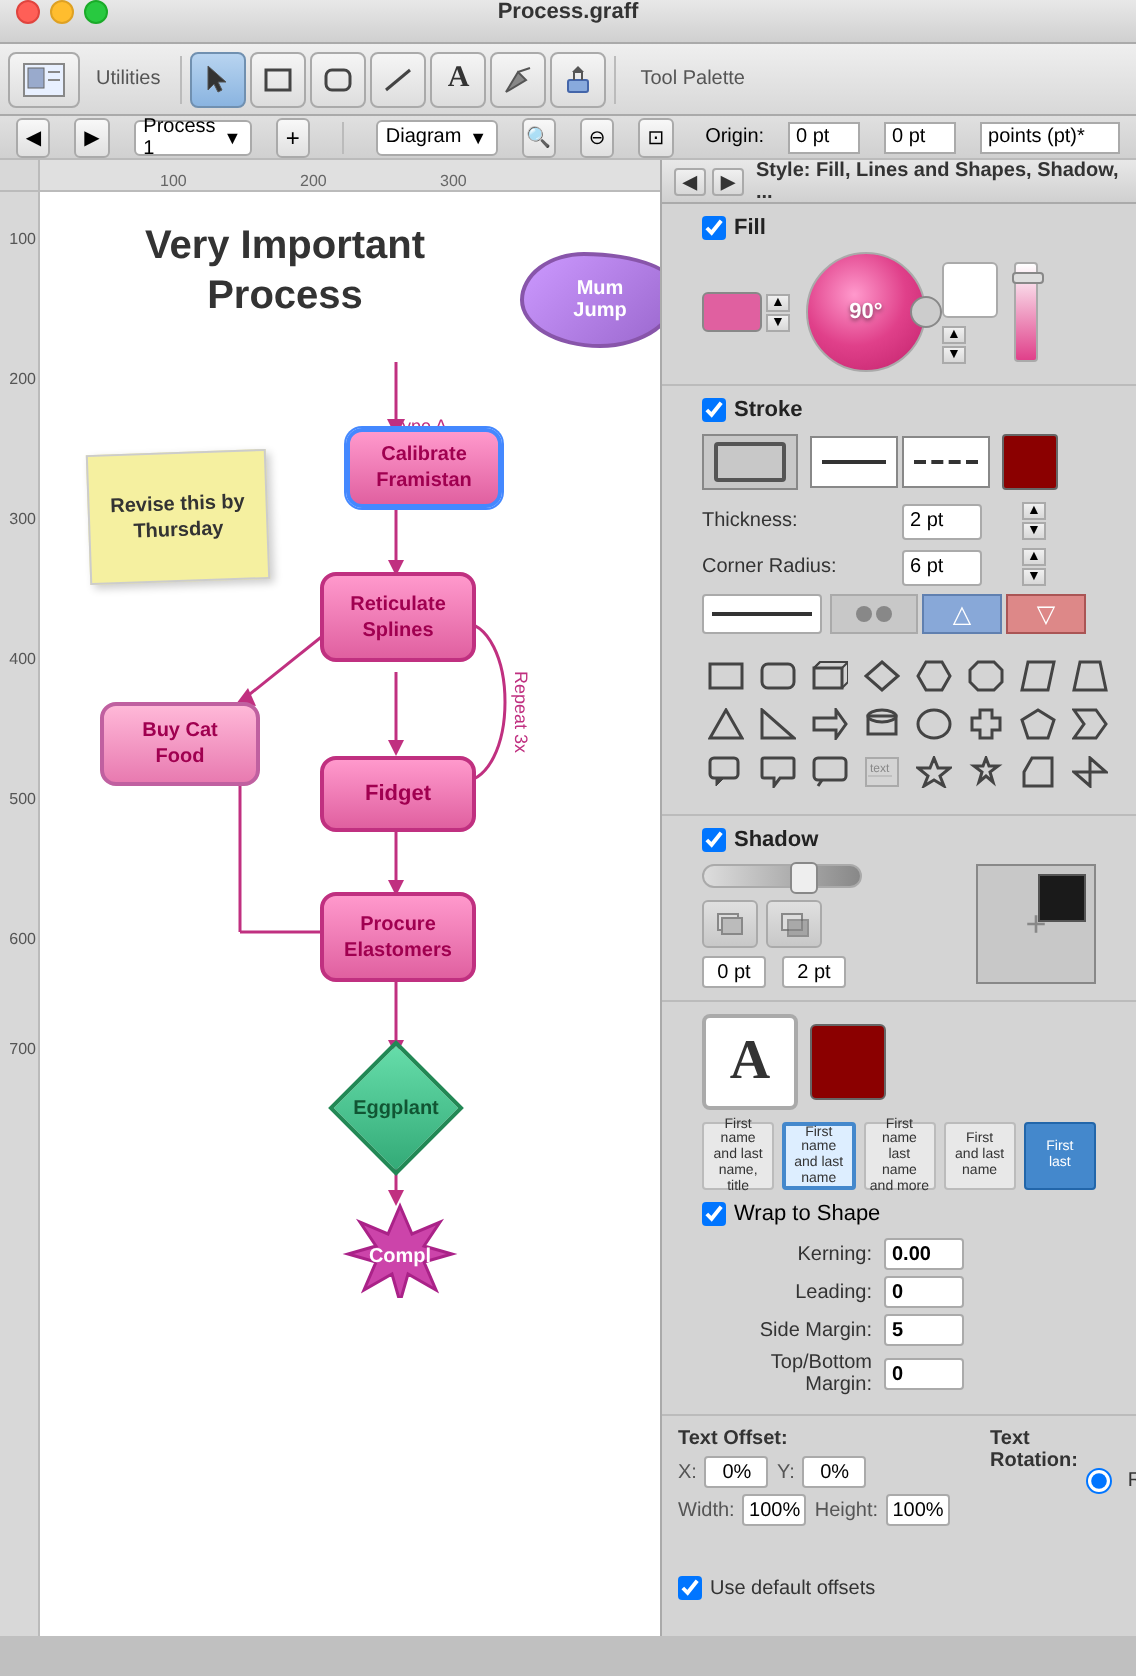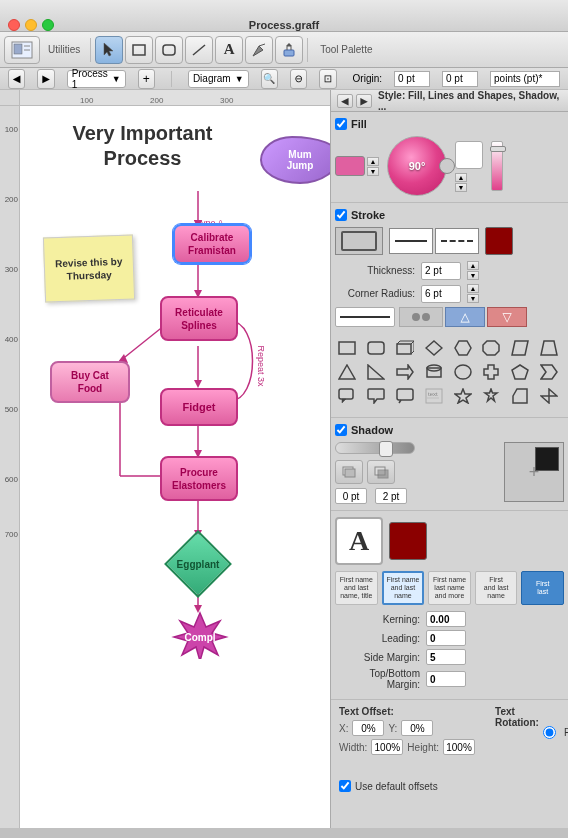--- a/index.html
+++ b/index.html
@@ -8,25 +8,25 @@
       height: 838px;
       background: #c0c0c0;
       font-family: -apple-system, 'Helvetica Neue', Arial, sans-serif;
       font-size: 11px;
       overflow: hidden;
       position: relative;
     }
 
     
     .title-bar {
-      height: 32px;
+      height: 22px;
       background: linear-gradient(to bottom, #e8e8e8, #d0d0d0);
       border-bottom: 1px solid #aaa;
       display: flex;
-      align-items: flex-end;
+      align-items: flex-start;
       padding: 0 8px;
       position: relative;
     }
     .traffic-lights { display: flex; gap: 5px; }
     .traffic-light {
       width: 12px; height: 12px;
       border-radius: 50%;
     }
     .tl-close { background: #ff5f57; border: 1px solid #e0443e; }
     .tl-min { background: #ffbd2e; border: 1px solid #dea123; }
@@ -203,21 +203,21 @@
       border-radius: 2px;
       display: flex;
       align-items: center;
       justify-content: center;
       font-size: 9px;
       cursor: pointer;
     }
 
     
     .panel-section {
-      padding: 6px 4px;
+      padding: 6px 20px;
       border-bottom: 1px solid #bbb;
     }
     .section-header {
       display: flex;
       align-items: center;
       gap: 4px;
       margin-bottom: 6px;
     }
     .section-checkbox {
       width: 12px; height: 12px;
@@ -362,23 +362,22 @@
       background: #8b0000;
       border: 1px solid #666;
       border-radius: 2px;
       cursor: pointer;
     }
 
     
     .label-row {
       display: flex;
       align-items: center;
-      gap: 6px;
+      gap: 20px;
       margin-bottom: 4px;
-      text-align: right;
     }
     .field-label {
       font-size: 10px;
       color: #333;
       width: 80px;
     }
     .value-field {
       width: 40px; height: 18px;
       background: white;
       border: 1px solid #aaa;
@@ -1274,20 +1273,24 @@
         <div class="text-style-swatch"></div>
       </div>
       <div class="text-thumbs">
         <div class="text-thumb">First name<br>and last<br>name, title</div>
         <div class="text-thumb active">First name<br>and last<br>name</div>
         <div class="text-thumb">First name<br>last name<br>and more</div>
         <div class="text-thumb">First<br>and last<br>name</div>
         <div class="text-thumb" style="background:#4488cc;color:white;border-color:#2266aa;">First<br>last</div>
       </div>
 
+      <div class="wrap-row">
+        <input type="checkbox" checked="" class="section-checkbox" style="">
+        <span style="font-size:11px;">Wrap to Shape</span>
+      </div>
 
       <div class="metrics-row">
         <span class="metrics-label">Kerning:</span>
         <div class="metrics-value">0.00</div>
       </div>
       <div class="metrics-row">
         <span class="metrics-label">Leading:</span>
         <div class="metrics-value">0</div>
       </div>
       <div class="metrics-row">

